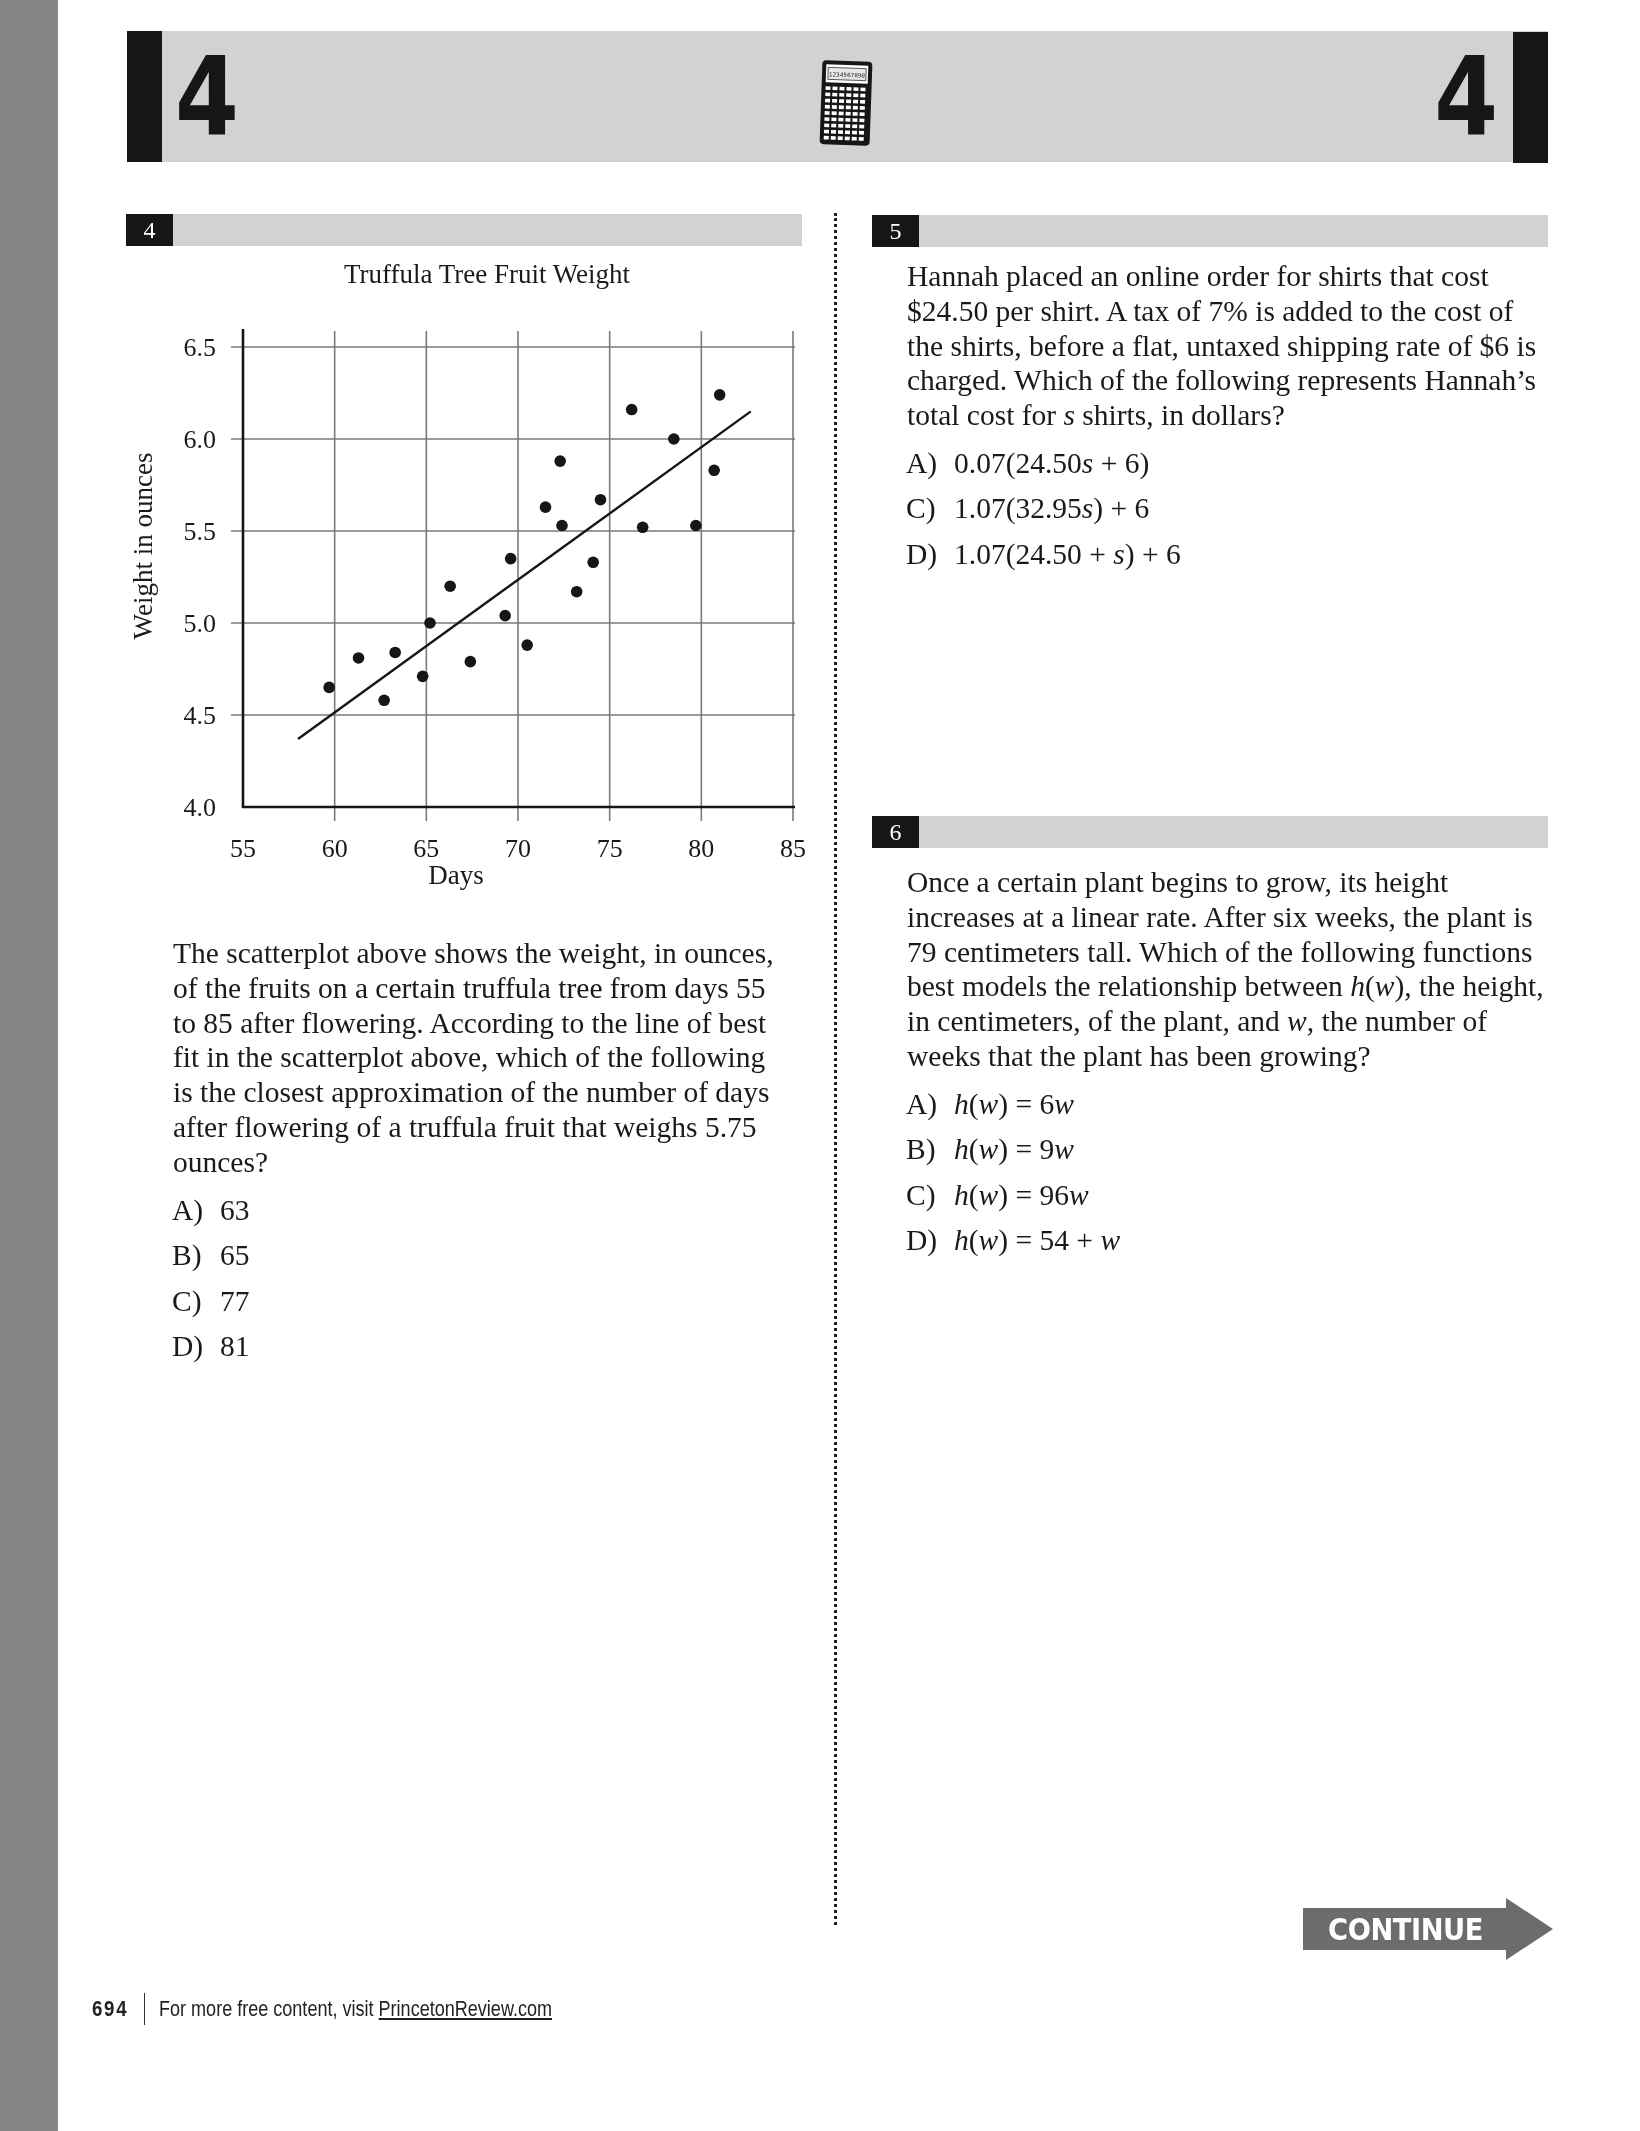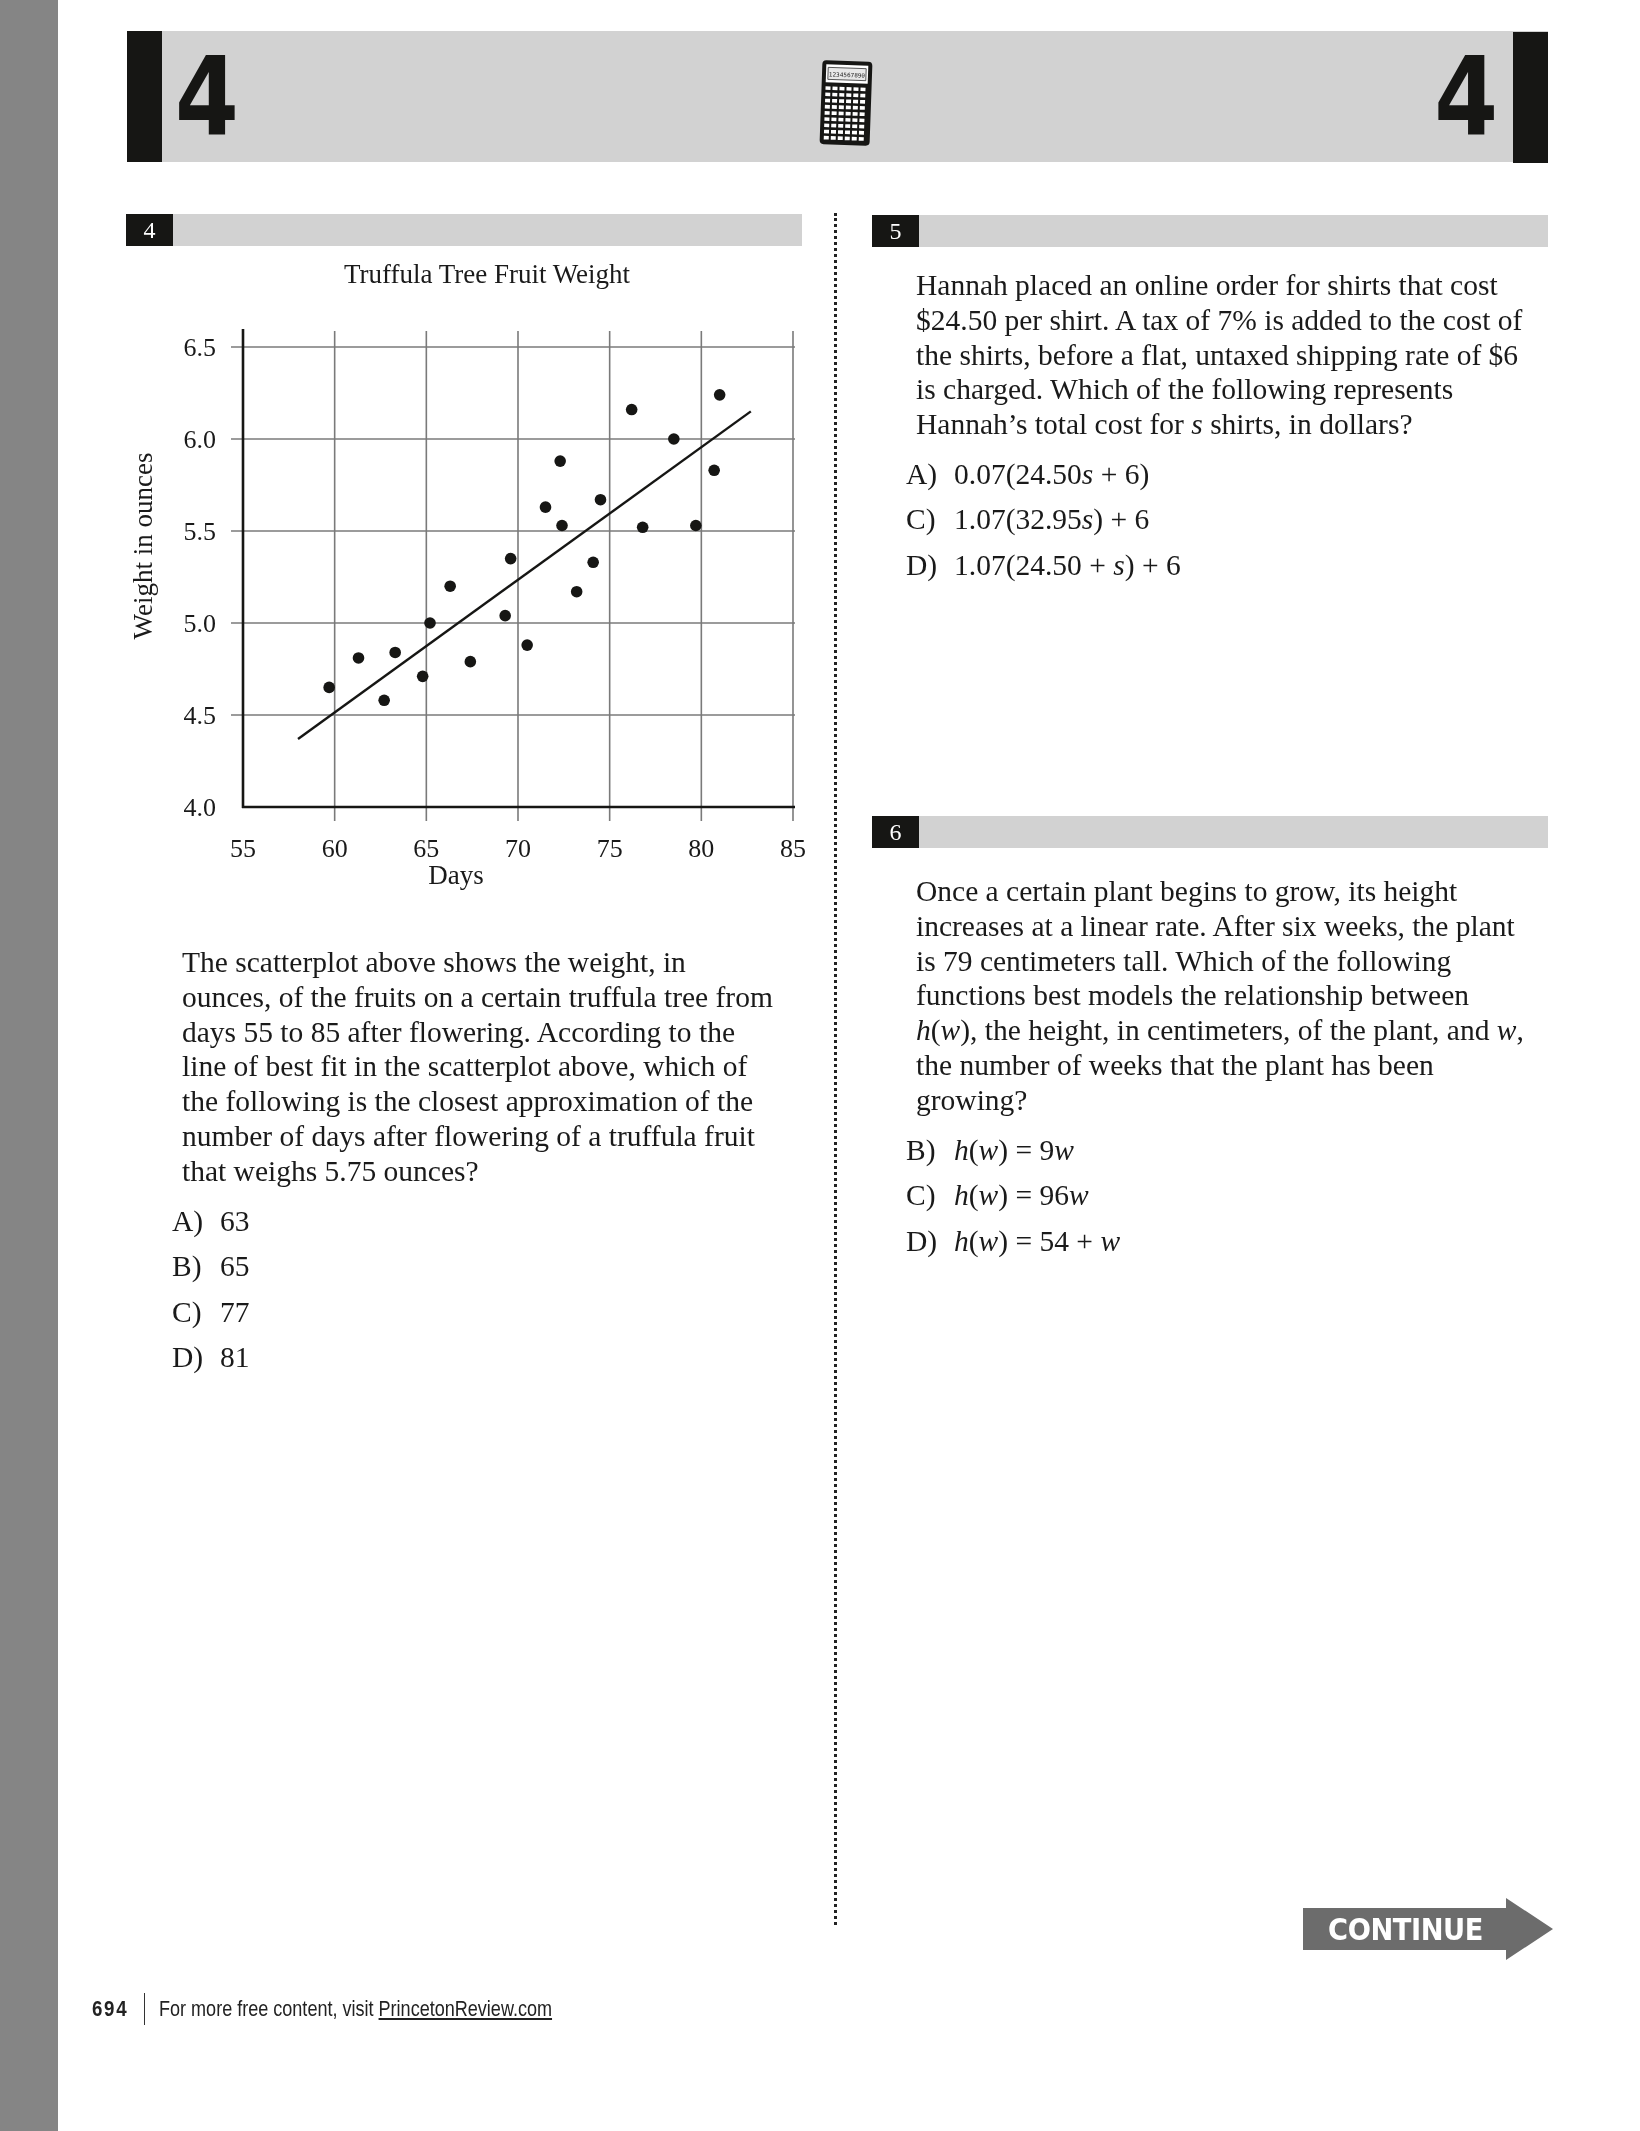--- a/index.html
+++ b/index.html
@@ -18,21 +18,21 @@
   .qbar { position: absolute; height: 32px; background: #d2d2d2; }
   .qbar .qnum { position: absolute; left: 0; top: 0; width: 47px; height: 32px; background: #161614; color: #fff;
                 font-size: 24px; line-height: 32px; text-align: center; }
 
   .divider { position: absolute; left: 834px; top: 213px; width: 0; height: 1712px;
              border-left: 3px dotted #222; }
 
   .chart { position: absolute; left: 0; top: 0; width: 820px; height: 900px; }
 
   .qtext { position: absolute; font-size: 29.5px; line-height: 34.8px; }
-  .qtext p { margin: 10px; }
+  .qtext p { margin: 1px; }
   .choices { list-style: none; margin: 8px 0 0 0; padding: 0; }
   .choices li { height: 45.5px; line-height: 45.5px; white-space: nowrap; }
   .choices .letter { display: inline-block; width: 48px; }
   i { font-style: italic; }
 
   .continue { position: absolute; left: 1303px; top: 1898px; width: 250px; height: 62px; }
   .continue-label { position: absolute; left: 1303px; top: 1908px; width: 205px; height: 42px;
                     color: #fff; font-family: "DejaVu Sans", sans-serif; font-weight: bold; font-size: 31px;
                     line-height: 42px; text-align: center; letter-spacing: -0.5px; transform: scaleX(0.88); transform-origin: center; }
 
@@ -202,20 +202,21 @@
     <li><span class="letter">D)</span><span>1.07(24.50 + </span><i>s</i><span>) + 6</span></li>
   </ul>
 </div>
 
 <div class="qbar" style="left:872px; top:816px; width:676px;">
   <div class="qnum">6</div>
 </div>
 <div class="qtext" style="left:906px; top:864px; width:640px;">
   <p><span>Once a certain plant begins to grow, its height increases at a linear rate. After six weeks, the plant is 79 centimeters tall. Which of the following functions best models the relationship between </span><i>h</i><span>(</span><i>w</i><span>), the height, in centimeters, of the plant, and </span><i>w</i><span>, the number of weeks that the plant has been growing?</span></p>
   <ul class="choices">
+    <li><span class="letter">A)</span><i>h</i>(<i>w</i>) = <span>6</span><i>w</i></li>
     <li><span class="letter">B)</span><i>h</i>(<i>w</i>) = <span>9</span><i>w</i></li>
     <li><span class="letter">C)</span><i>h</i>(<i>w</i>) = <span>96</span><i>w</i></li>
     <li><span class="letter">D)</span><i>h</i>(<i>w</i>) = <span>54 + </span><i>w</i></li>
   </ul>
 </div>
 
 <svg class="continue" viewBox="0 0 250 62">
   <polygon points="0,10 203,10 203,0 250,31 203,62 203,52 0,52" fill="#6c6c6c"></polygon>
 </svg>
 <div class="continue-label">CONTINUE</div>

